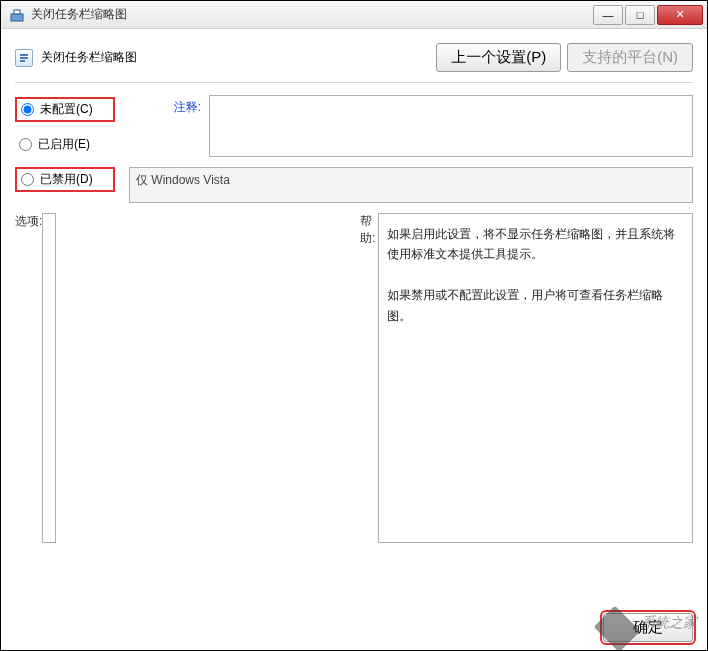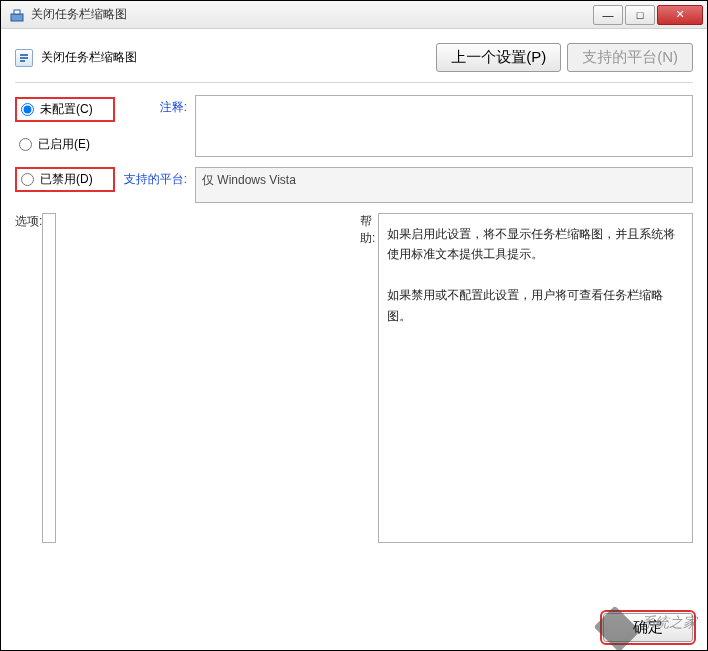--- a/index.html
+++ b/index.html
@@ -59,21 +59,21 @@
   background: linear-gradient(to bottom, #fdfdfd, #e6e6e6);
   border: 1px solid #9a9a9a;
   border-radius: 3px;
   padding: 4px 14px;
   font-size: 15px;
   font-family: inherit;
   cursor: pointer;
   min-width: 90px;
 }
 .btn:disabled { color: #999; cursor: default; background: #f0f0f0; }
-.config-area { display: flex; margin-bottom: 10px; }
+.config-area { display: flex; gap: 14px; margin-bottom: 10px; }
 .radio-col { width: 100px; display: flex; flex-direction: column; gap: 12px; padding-top: 2px; }
 .radio-row { display: flex; align-items: center; gap: 6px; padding: 2px 4px; }
 .radio-row.hl { border: 2px solid #e03030; }
 .fields-col { flex: 1; display: flex; flex-direction: column; gap: 10px; }
 .field-row { display: flex; gap: 8px; }
 .field-label { width: 72px; text-align: right; padding-top: 4px; color: #1d4ed8; }
 .comment-box {
   flex: 1; height: 62px;
   border: 1px solid #b0b0b0;
   background: #fff;
@@ -185,21 +185,20 @@
         <label for="r3">已禁用(D)</label>
       </div>
     </div>
 
     <div class="fields-col">
       <div class="field-row">
         <div class="field-label">注释:</div>
         <textarea class="comment-box" style=""></textarea>
       </div>
       <div class="field-row">
-        <div class="field-label">支持的平台:</div>
         <div class="platform-box">仅 Windows Vista</div>
       </div>
     </div>
   </div>
 
   <div class="lower">
     <div class="col">
       <div class="col-label">选项:</div>
       <div class="options-box"></div>
     </div>

